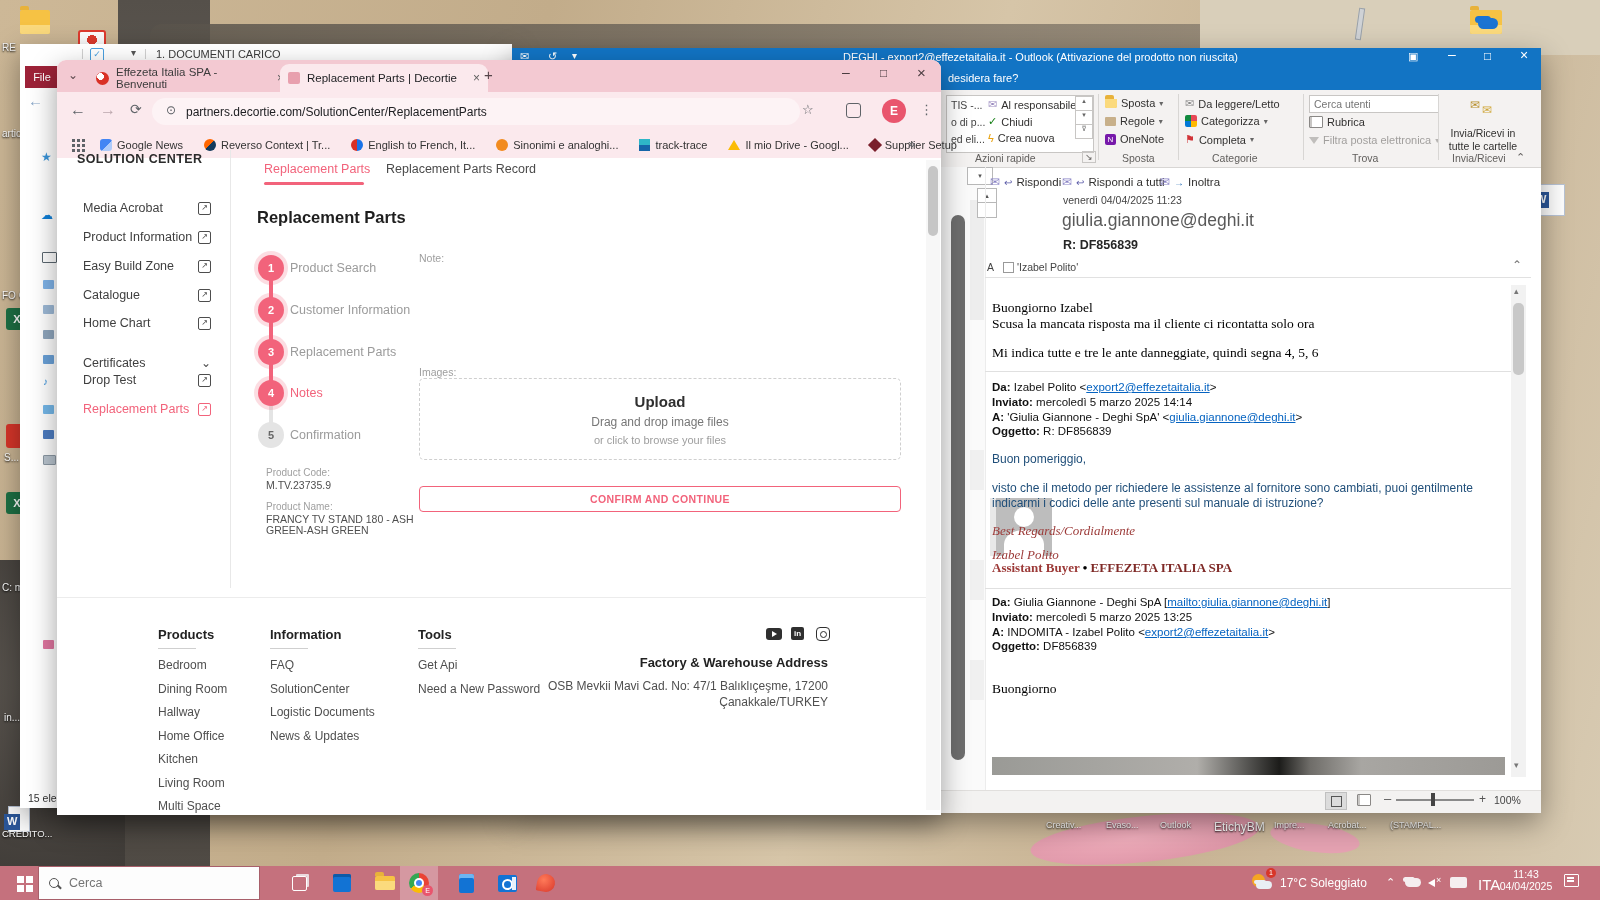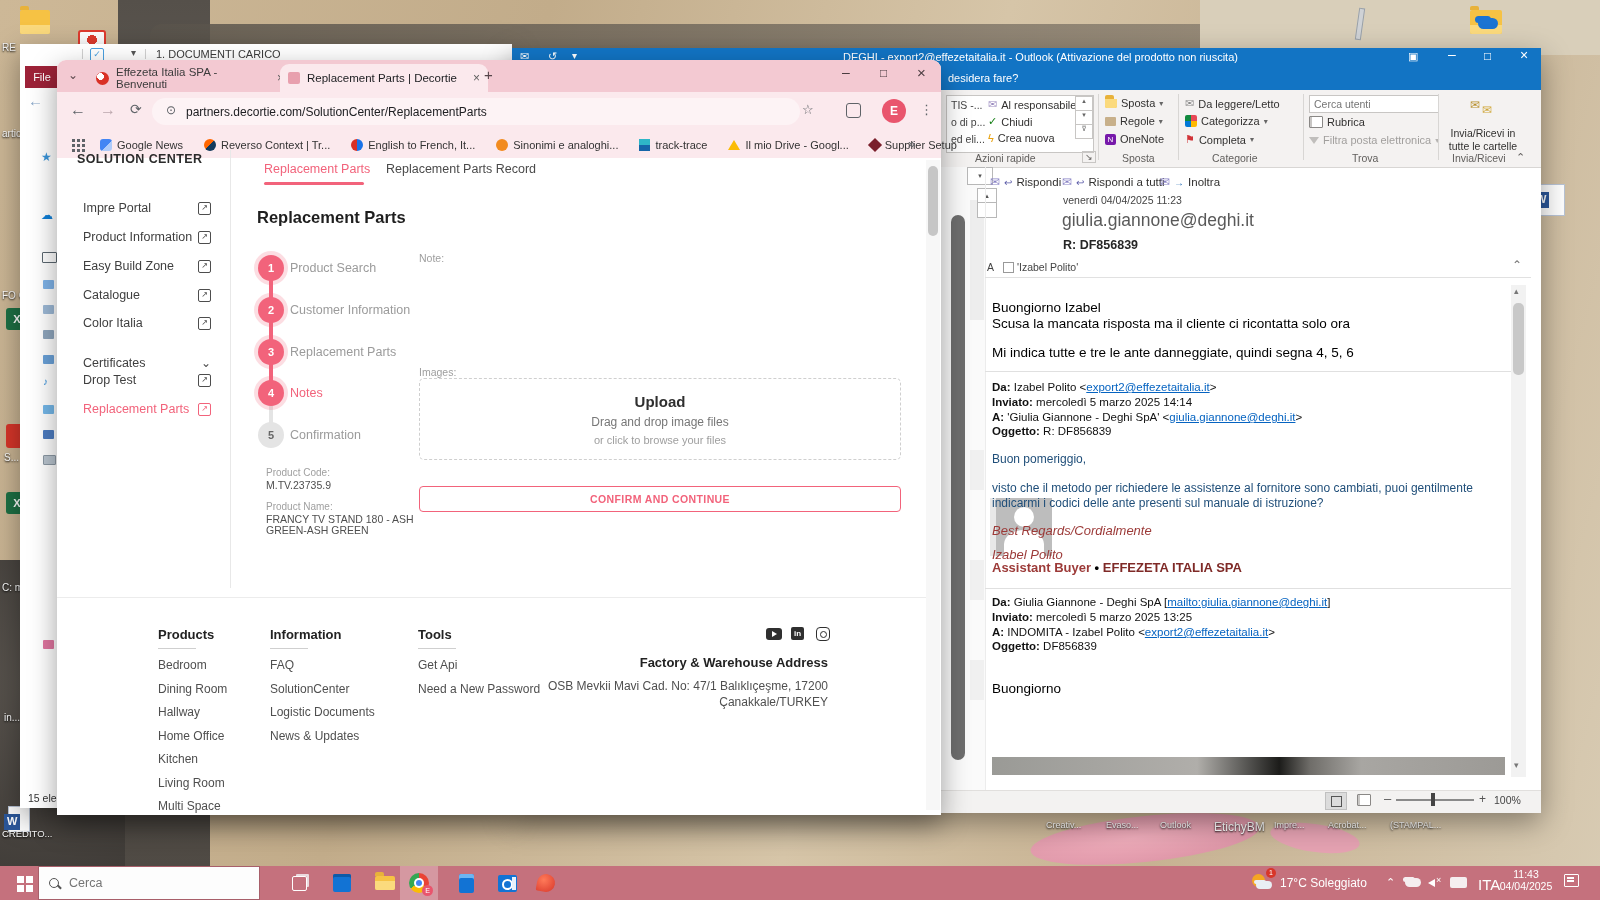--- a/index.html
+++ b/index.html
@@ -33,21 +33,21 @@
   .book-ic{width:12px;height:10px;background:#fff;border:1px solid #8a8886;border-radius:1px;box-shadow:inset 2px 0 0 #c8c6c4}
   .funnel{width:0;height:0;border-left:6px solid transparent;border-right:6px solid transparent;border-top:8px solid #a19f9d}
   .sep-v{width:1px;background:#d8d6d4}
   .sb-item{display:flex;align-items:center;justify-content:space-between;width:128px}
   .sb-label{font-size:12.5px;color:#3f3f3f}
   .extbox{display:inline-flex;align-items:center;justify-content:center;width:11px;height:11px;border:1.2px solid #4d4d4d;border-radius:2px;font-size:8px;color:#4d4d4d;line-height:1}
   .ft-item{font-size:12px;color:#4f4f4f;margin-bottom:9.5px}
   .q-line{font-size:11.5px;color:#111;line-height:14.5px}
   .q-line b{font-weight:bold}
   .q-link{color:#0563c1;text-decoration:underline}
-  .serif{font-family:Liberation Sans, sans-serif}
+  .serif{font-family:Liberation Serif, serif}
   .taskico{display:flex;align-items:center;justify-content:center;width:38px;height:34px}
 </style>
 </head>
 <body>
 
 <div id="stage">
 
   <div class="abs" style="left:118px;top:0;width:92px;height:866px;background:linear-gradient(180deg,#55504a,#6b645c 40%,#4f4a44)"></div>
   <div class="abs" style="left:150px;top:24px;width:1150px;height:26px;background:linear-gradient(90deg,rgba(90,84,76,.85),rgba(130,120,106,.7));border-radius:12px"></div>
   <div class="abs" style="left:0;top:560px;width:125px;height:306px;background:radial-gradient(circle at 30% 40%,#5a554f,#403c38)"></div>
@@ -354,37 +354,37 @@
         <span style="width:10px;height:10px;background:#7a1f2b;transform:rotate(45deg)"></span>
         <span class="nw" style="font-size:11px;color:#333">Supplier Setup</span>
       </div>
   </div>
   <span class="abs" style="left:908px;top:136px;font-size:13px;color:#5f6368">»</span>
 
   <div class="abs" style="left:57px;top:158px;width:871px;height:657px;background:#fff"></div>
 
   <div class="abs nw" style="left:77px;top:152px;font-size:12.5px;font-weight:bold;color:#2b2b2b;letter-spacing:.4px">SOLUTION CENTER</div>
   <div class="abs sb-item" style="left:83px;top:201px">
-      <span class="sb-label">Impre Portal</span>
+      <span class="sb-label">Media Acrobat</span>
       <span class="extbox">↗</span>
     </div>
   <div class="abs sb-item" style="left:83px;top:230px">
       <span class="sb-label">Product Information</span>
       <span class="extbox">↗</span>
     </div>
   <div class="abs sb-item" style="left:83px;top:259px">
       <span class="sb-label">Easy Build Zone</span>
       <span class="extbox">↗</span>
     </div>
   <div class="abs sb-item" style="left:83px;top:288px">
       <span class="sb-label">Catalogue</span>
       <span class="extbox">↗</span>
     </div>
   <div class="abs sb-item" style="left:83px;top:316px">
-      <span class="sb-label">Color Italia</span>
+      <span class="sb-label">Home Chart</span>
       <span class="extbox">↗</span>
     </div>
   <div class="abs sb-item" style="left:83px;top:356px">
       <span class="sb-label">Certificates</span>
       <span style="font-size:12px;color:#4d4d4d">⌄</span>
     </div>
   <div class="abs sb-item" style="left:83px;top:373px">
       <span class="sb-label">Drop Test</span>
       <span class="extbox">↗</span>
     </div>

